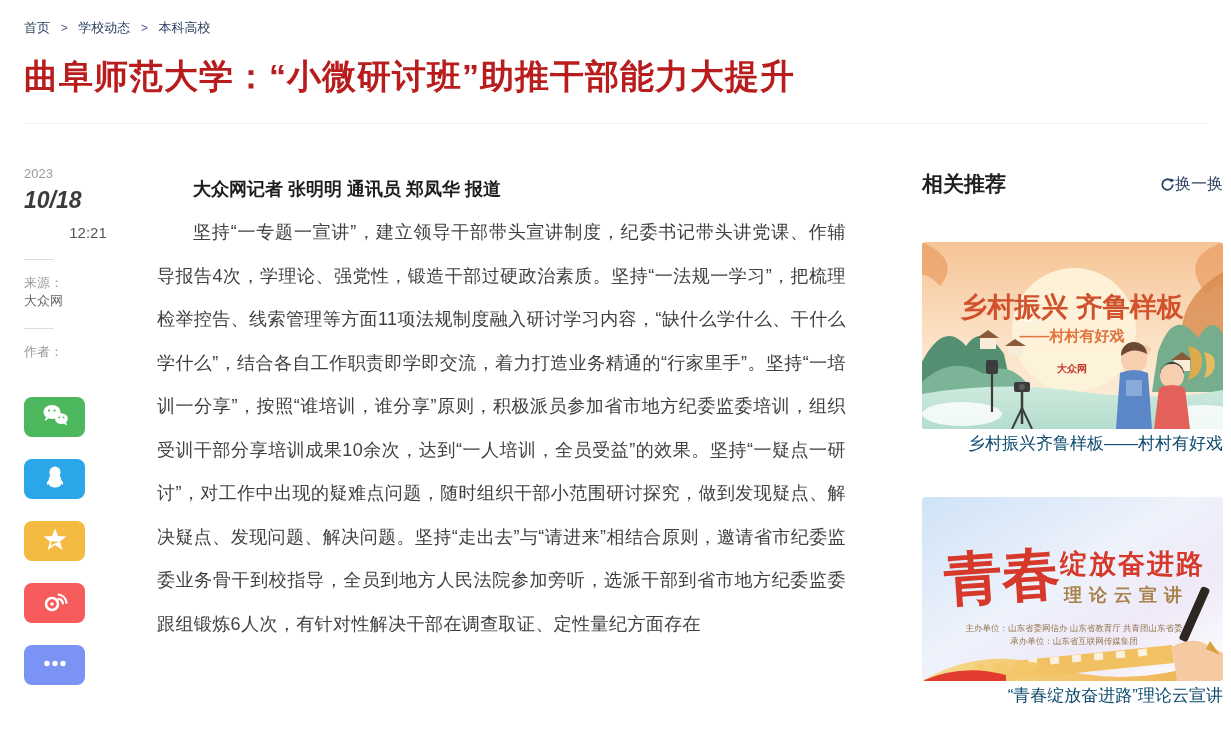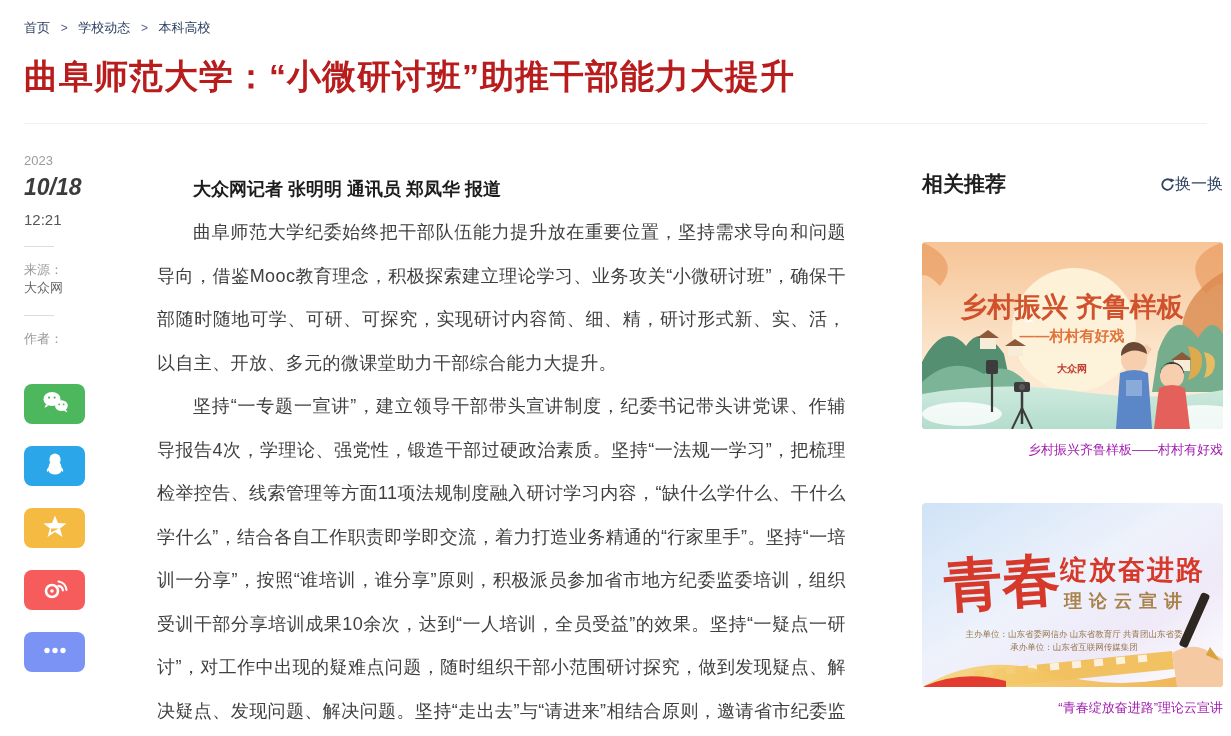--- a/index.html
+++ b/index.html
@@ -12,24 +12,24 @@
   .breadcrumb a { color:#2e4162; text-decoration:none; cursor:pointer;margin-top:47px; }
   .breadcrumb .sep { margin:0 7px; color:#53648a; font-size:12px; }
 
   
   .article-title { position:absolute; left:24px; top:54px; width:1180px;
     font-size:34px; font-weight:bold; color:#b91c1c; letter-spacing:1px; }
   .title-divider { position:absolute; left:24px; top:123px; width:1183px;
     border-top:1px solid #f1efef; }
 
   
-  .left-rail { position:absolute; left:24px; top:153px; width:128px; }
+  .left-rail { position:absolute; left:24px; top:166px; width:128px; }
   .meta-year { font-size:13px; color:#9c9c9c; }
   .meta-date { font-size:23px; color:#3c3c3c; font-weight:bold; font-style:italic; margin-top:6px; }
-  .meta-time { font-size:15px; color:#575757; margin-top:10px; }
+  .meta-time { font-size:15px; color:#575757; margin-top:10px;text-align:center; }
   .rail-divider { width:30px; border:none; border-top:1px solid #dcdcdc; margin:18px 0 14px 0; }
   .meta-label { font-size:13px; color:#9c9c9c; line-height:18px; }
   .meta-value { font-size:13px; color:#666666; line-height:18px; }
   .share-col { margin-top:36px; }
   .share-btn { width:61px; height:40px; border-radius:8px; margin-bottom:22px;
     display:flex; align-items:center; justify-content:center; cursor:pointer; }
 
   
   .article-body { position:absolute; left:157px; top:168px; width:689px; color:#404040; }
   .byline { font-size:18px; font-weight:bold; color:#1c1c1c; text-indent:2em; line-height:43px; }
@@ -37,21 +37,21 @@
     letter-spacing:0.4px; margin:0; text-align:justify; }
 
   
   .sidebar { position:absolute; left:922px; top:170px; width:301px;text-align:right; }
   .sidebar-head { display:flex; justify-content:space-between; align-items:center; }
   .sidebar-title { font-size:21px; font-weight:bold; color:#1f1f1f; }
   .refresh-link { display:flex; align-items:center; font-size:16px;
     color:#2e4162; cursor:pointer; }
   .card { margin-top:0; cursor:pointer; }
   .card-img { width:301px; border-radius:4px; overflow:hidden; display:block; }
-  .card-caption { font-size:13px; color:#a21caf; margin-top:10px; line-height:22px; cursor:pointer; }
+  .card-caption { font-size:17px; color:#0c4a6e; margin-top:4px; line-height:22px; cursor:pointer; }
   .card1 { margin-top:44px; }
   .card2 { margin-top:42px; }
 </style>
 </head>
 <body>
 
 <div class="page">
 
   <div class="breadcrumb">
     <a>首页</a>
@@ -122,21 +122,20 @@
             <circle cx="16" cy="13.5" r="2.7" fill="#fff"></circle>
             <circle cx="24" cy="13.5" r="2.7" fill="#fff"></circle>
           </svg>
         </span>
       </div>
     </div>
   </div>
 
   <div class="article-body">
     <div class="byline">大众网记者 张明明 通讯员 郑凤华 报道</div>
-    <p>曲阜师范大学纪委始终把干部队伍能力提升放在重要位置，坚持需求导向和问题导向，借鉴Mooc教育理念，积极探索建立理论学习、业务攻关“小微研讨班”，确保干部随时随地可学、可研、可探究，实现研讨内容简、细、精，研讨形式新、实、活，以自主、开放、多元的微课堂助力干部综合能力大提升。</p>
     <p>坚持“一专题一宣讲”，建立领导干部带头宣讲制度，纪委书记带头讲党课、作辅导报告4次，学理论、强党性，锻造干部过硬政治素质。坚持“一法规一学习”，把梳理检举控告、线索管理等方面11项法规制度融入研讨学习内容，“缺什么学什么、干什么学什么”，结合各自工作职责即学即交流，着力打造业务精通的“行家里手”。坚持“一培训一分享”，按照“谁培训，谁分享”原则，积极派员参加省市地方纪委监委培训，组织受训干部分享培训成果10余次，达到“一人培训，全员受益”的效果。坚持“一疑点一研讨”，对工作中出现的疑难点问题，随时组织干部小范围研讨探究，做到发现疑点、解决疑点、发现问题、解决问题。坚持“走出去”与“请进来”相结合原则，邀请省市纪委监委业务骨干到校指导，全员到地方人民法院参加旁听，选派干部到省市地方纪委监委跟组锻炼6人次，有针对性解决干部在调查取证、定性量纪方面存在</p>
   </div>
 
   <div class="sidebar">
     <div class="sidebar-head">
       <span class="sidebar-title">相关推荐</span>
       <span class="refresh-link">
         <span style="display:flex;">
           <svg width="15" height="15" viewBox="0 0 16 16">
             <path d="M13.6 8 a 5.6 5.6 0 1 1 -1.7 -4" fill="none" stroke="#2e4162" stroke-width="1.9"></path>

